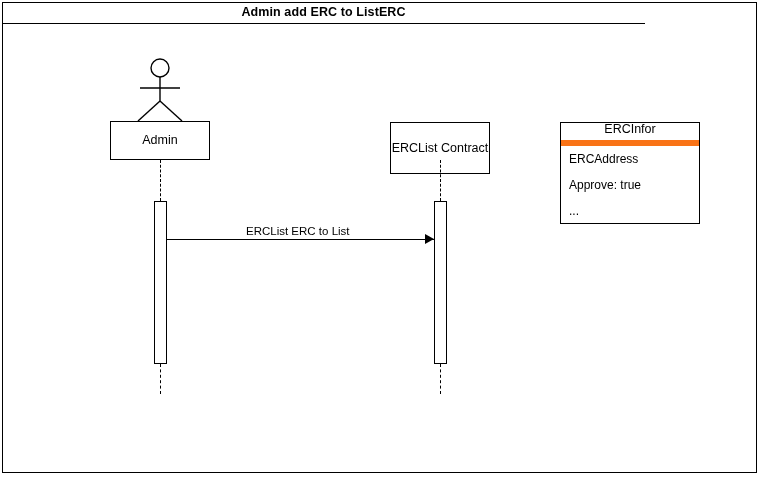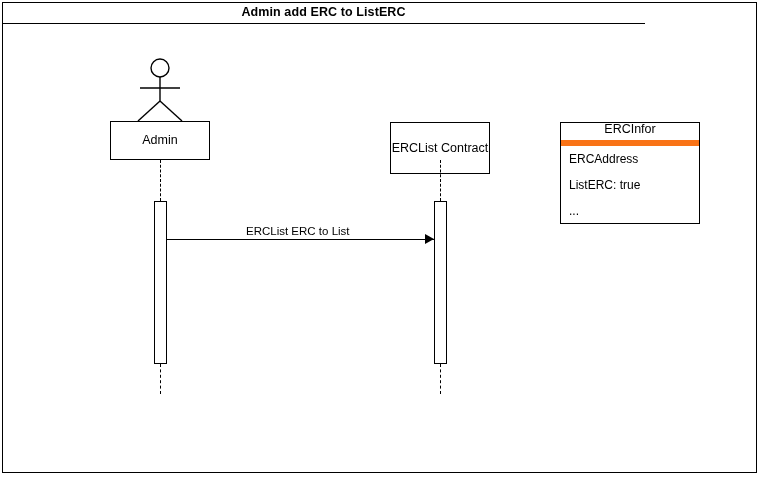--- a/index.html
+++ b/index.html
@@ -188,18 +188,18 @@
     <div class="message-line" style="left:167px; top:239px; width:268px;"></div>
     <div class="message-arrowhead" style="left:425px; top:234px;"></div>
   </div>
 
   <div class="class-box" style="left:560px; top:122px; width:140px; height:102px;">
     <div class="class-header">
       <span class="class-header-text">ERCInfor</span>
     </div>
     <div class="class-body">
       <div class="class-attr">ERCAddress</div>
-      <div class="class-attr">ListERC: true</div>
+      <div class="class-attr">Approve: true</div>
       <div class="class-attr">...</div>
     </div>
   </div>
 
 </div>
 
 </body></html>

